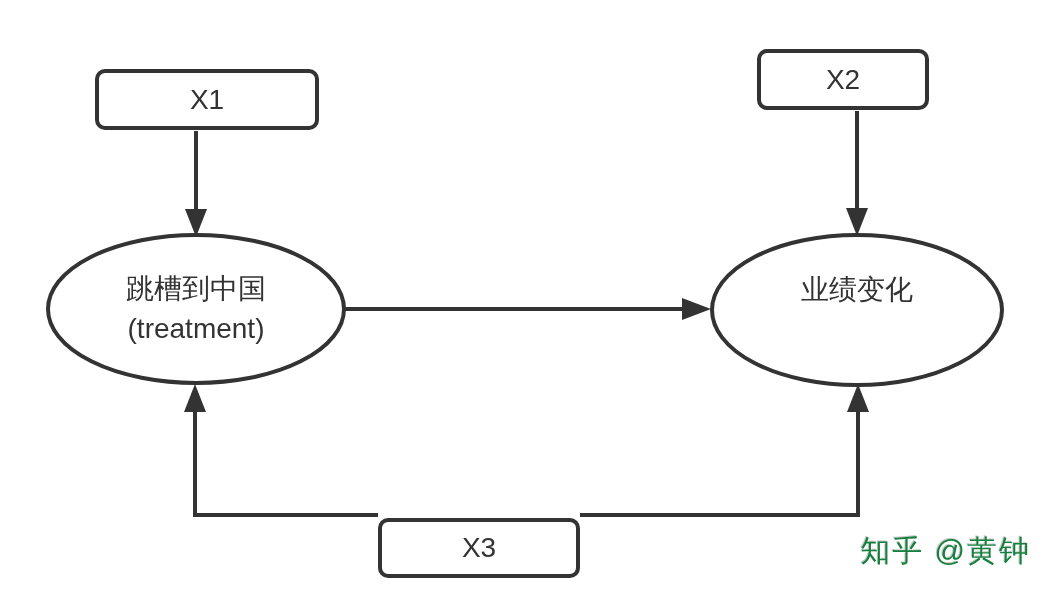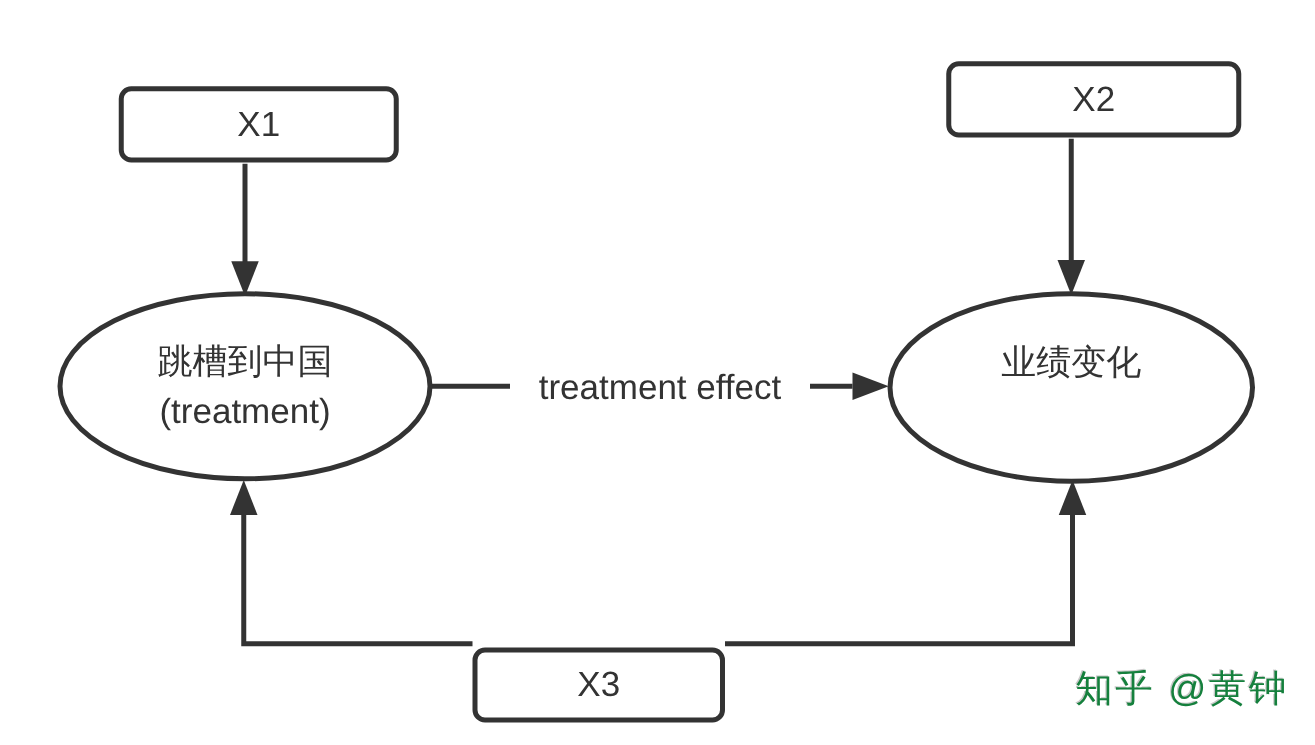--- a/index.html
+++ b/index.html
@@ -38,21 +38,21 @@
     background: #ffffff;
     border: 4px solid #333333;
     border-radius: 10px;
     display: flex;
     align-items: center;
     justify-content: center;
     font-size: 28px;
     color: #333333;
   }
   .box-x1 { left: 95px;  top: 69px;  width: 224px; height: 61px; }
-  .box-x2 { left: 757px; top: 49px;  width: 236px; height: 61px; }
+  .box-x2 { left: 757px; top: 49px;  width: 172px; height: 61px; }
   .box-x3 { left: 378px; top: 484px; width: 202px; height: 60px; margin-top: 34px; }
   .ellipse-label {
     position: absolute;
     width: 280px;
     text-align: center;
     font-size: 28px;
     line-height: 40px;
     color: #333333;
   }
   .ellipse-label .cn { font-size: 28px; }
@@ -124,17 +124,16 @@
   </div>
 
   <div class="ellipse-label label-treatment">
     <div class="cn">跳槽到中国</div>
     <div>(treatment)</div>
   </div>
   <div class="ellipse-label label-outcome">
     <div class="cn">业绩变化</div>
   </div>
 
-  <div class="edge-label">treatment effect</div>
 
   <div class="watermark">知乎 @黄钟</div>
 
 </div>
 
 </body></html>

